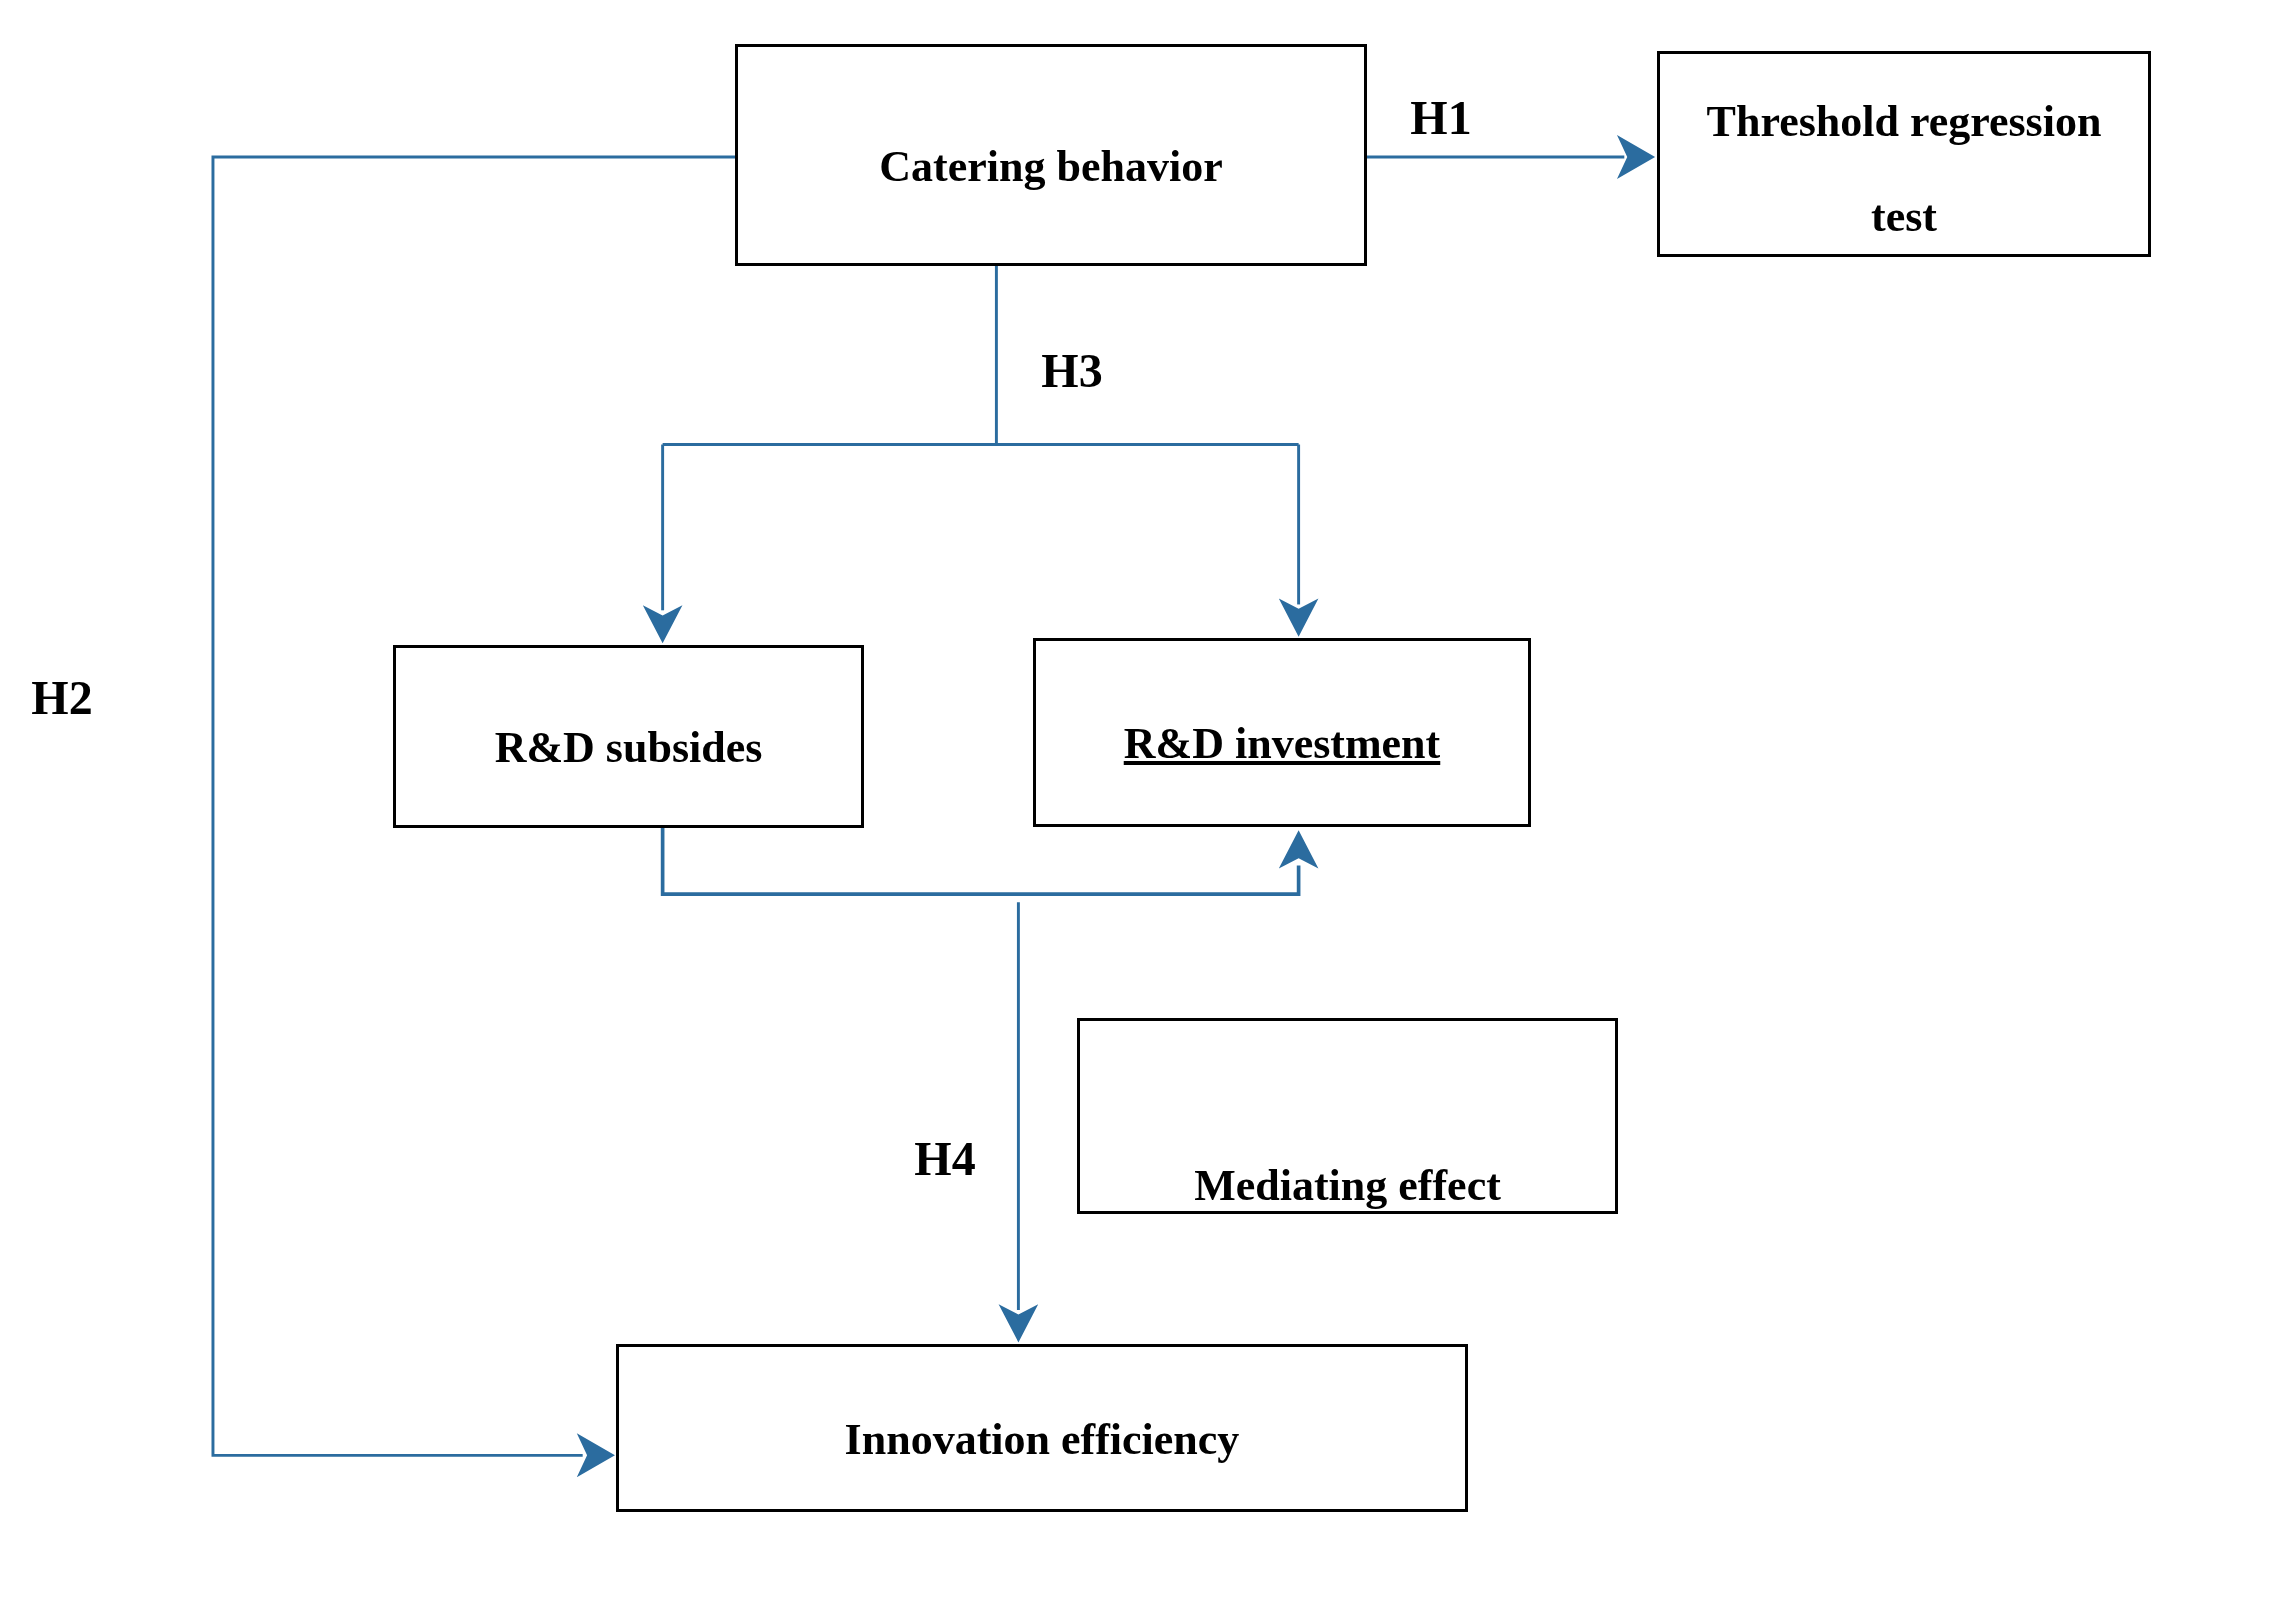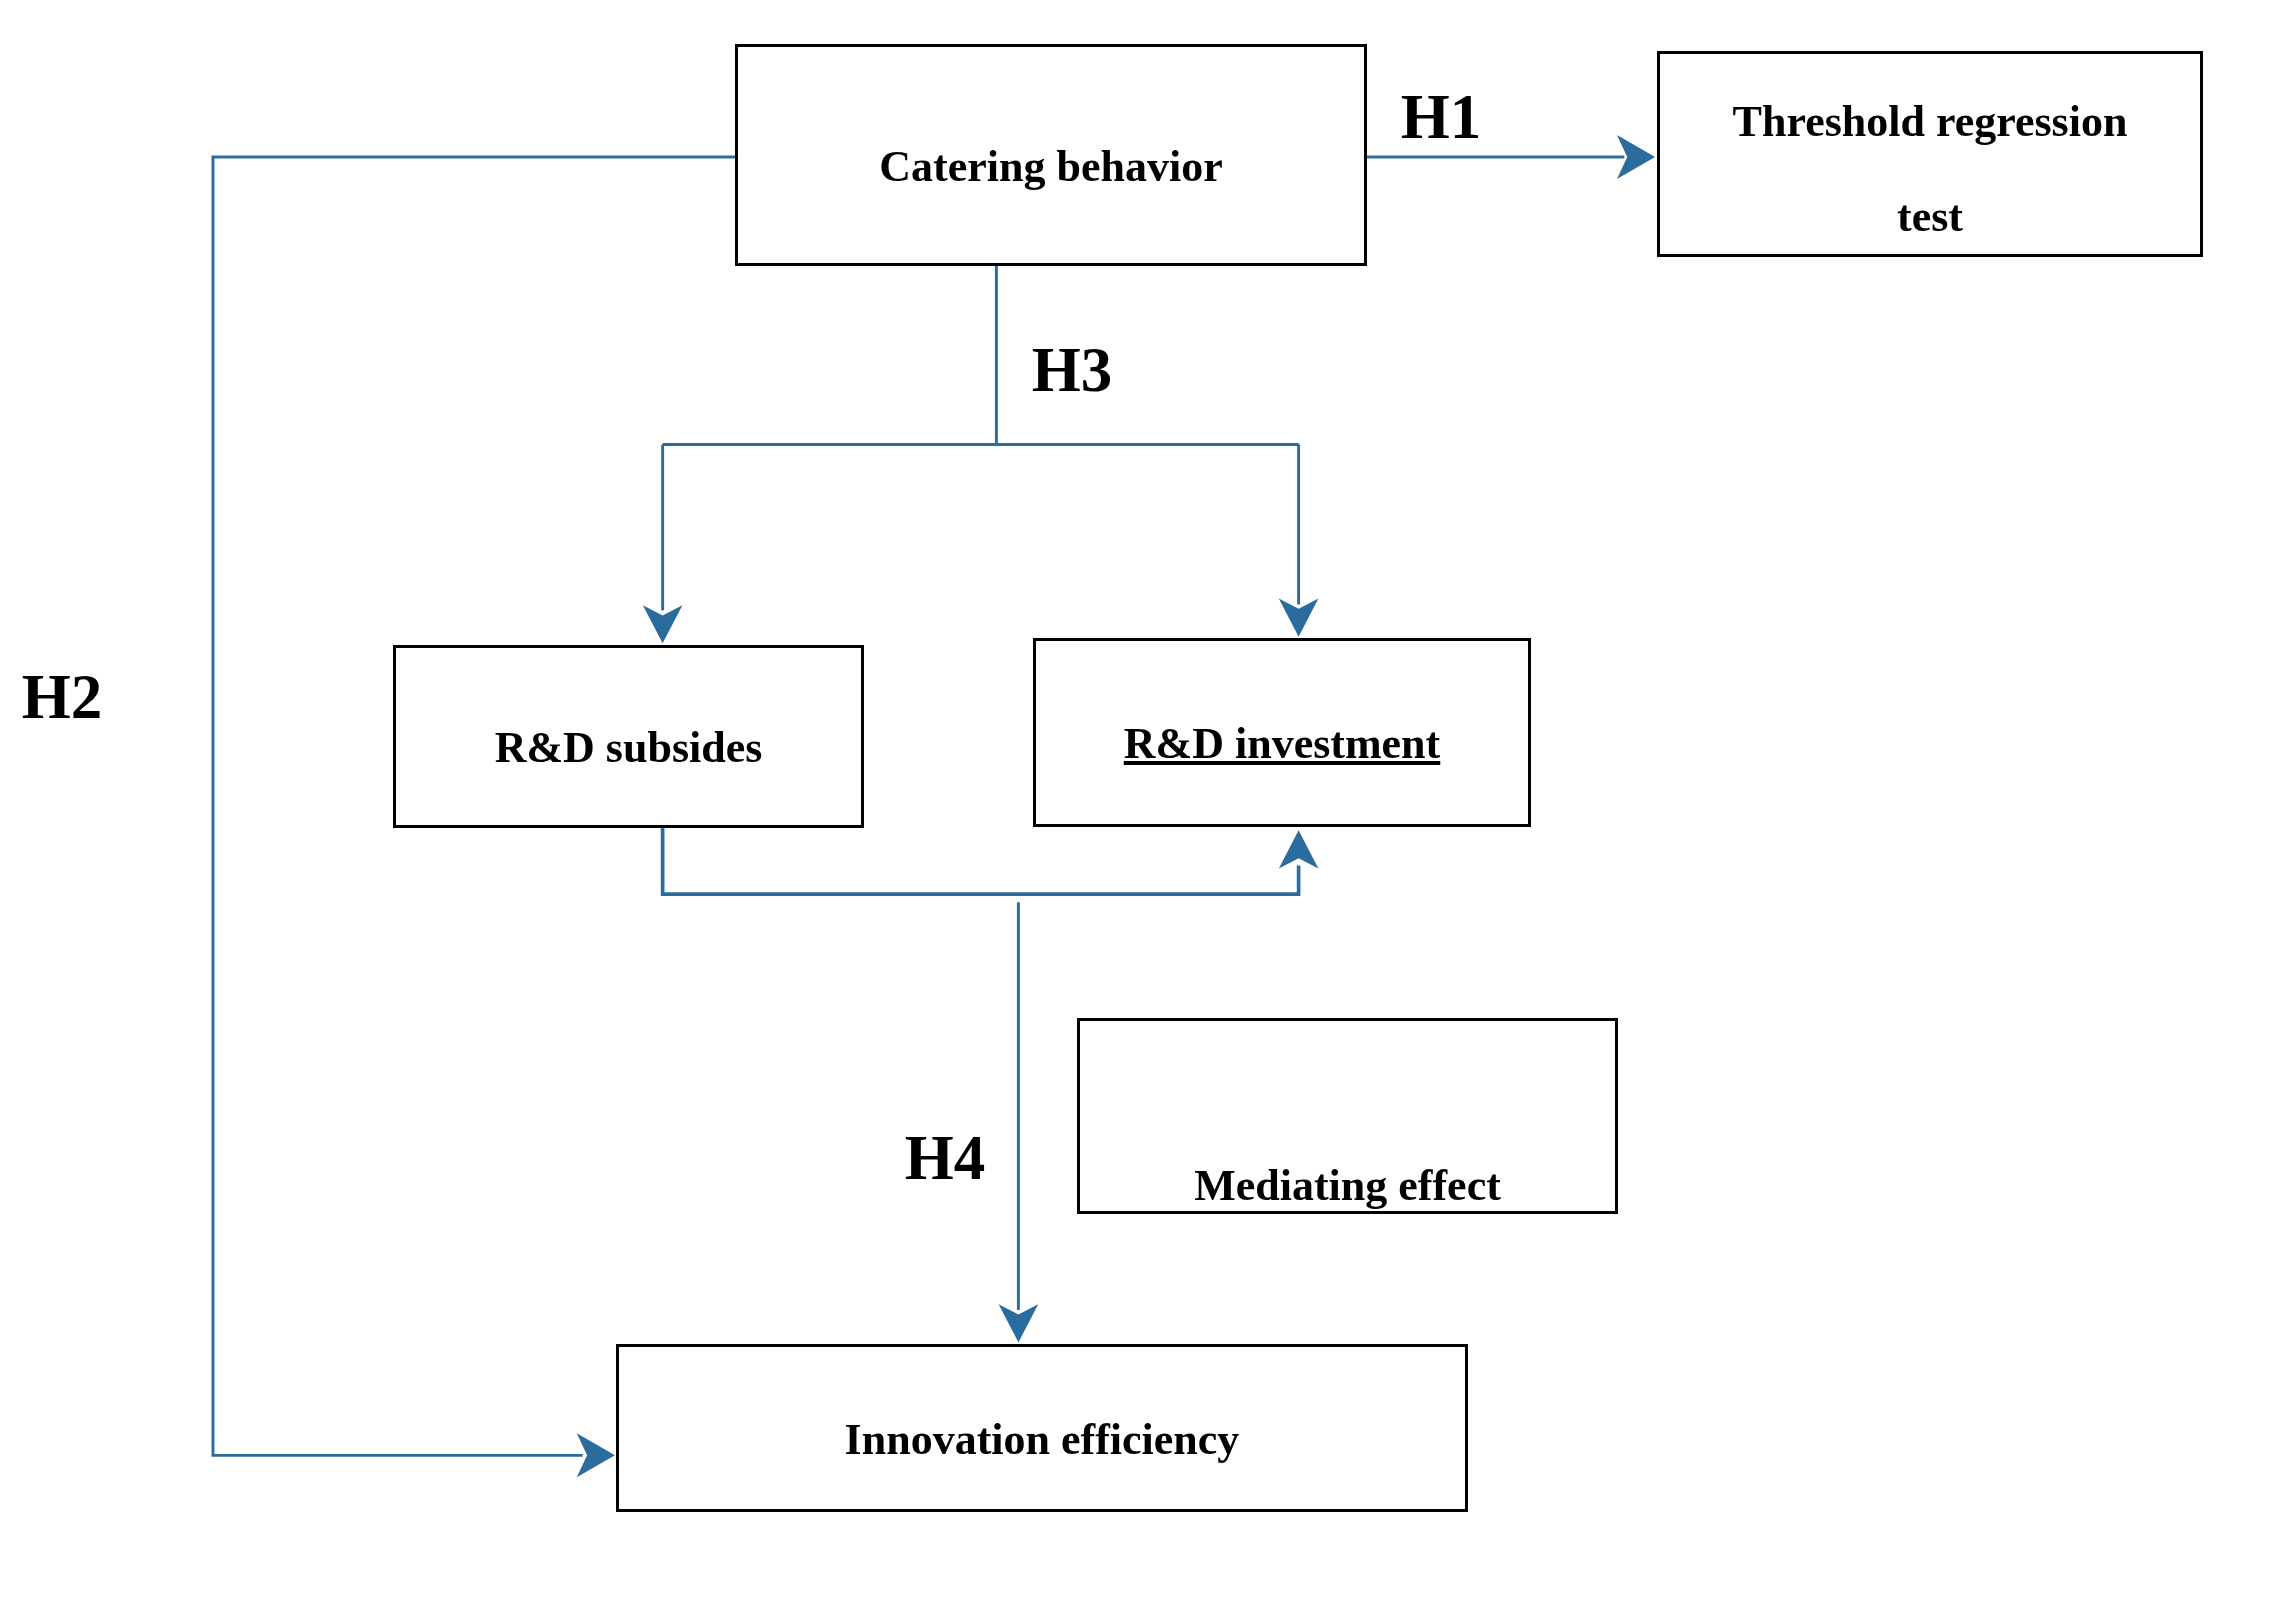--- a/index.html
+++ b/index.html
@@ -31,31 +31,31 @@
     display: flex;
     align-items: center;
     justify-content: center;
     text-align: center;
     font-weight: bold;
     font-size: 44px;
     color: #000000;
     padding-top: 22px;
   }
   #node-catering   { left: 735px; top:   44px; width:  632px; height: 222px; }
-  #node-threshold  { left: 1657px; top:   51px; width:  546px; height: 206px;
+  #node-threshold  { left: 1657px; top:   51px; width:  494px; height: 206px;
                      flex-direction: column; line-height: 95px; padding-top: 29px; }
   #node-subsides   { left:  393px; top:  645px; width:  471px; height: 183px; }
   #node-investment { left: 1033px; top:  638px; width:  498px; height: 189px; text-decoration: underline; }
   #node-mediating  { left: 1077px; top: 1018px; width:  541px; height: 196px; align-items: flex-end; }
   #node-innovation { left:  616px; top: 1344px; width: 852px; height: 168px; }
   .edge-label {
     position: absolute;
     transform: translate(-50%, -50%);
     font-weight: bold;
-    font-size: 63px;
+    font-size: 48px;
     color: #000000;
     white-space: nowrap;
   }
   #label-h1 { left: 1441px; top:  117px; }
   #label-h2 { left:   62px; top:  697px; }
   #label-h3 { left: 1072px; top:  370px; }
   #label-h4 { left: 945px; top: 1158px; }
 </style>
 </head>
 <body>

